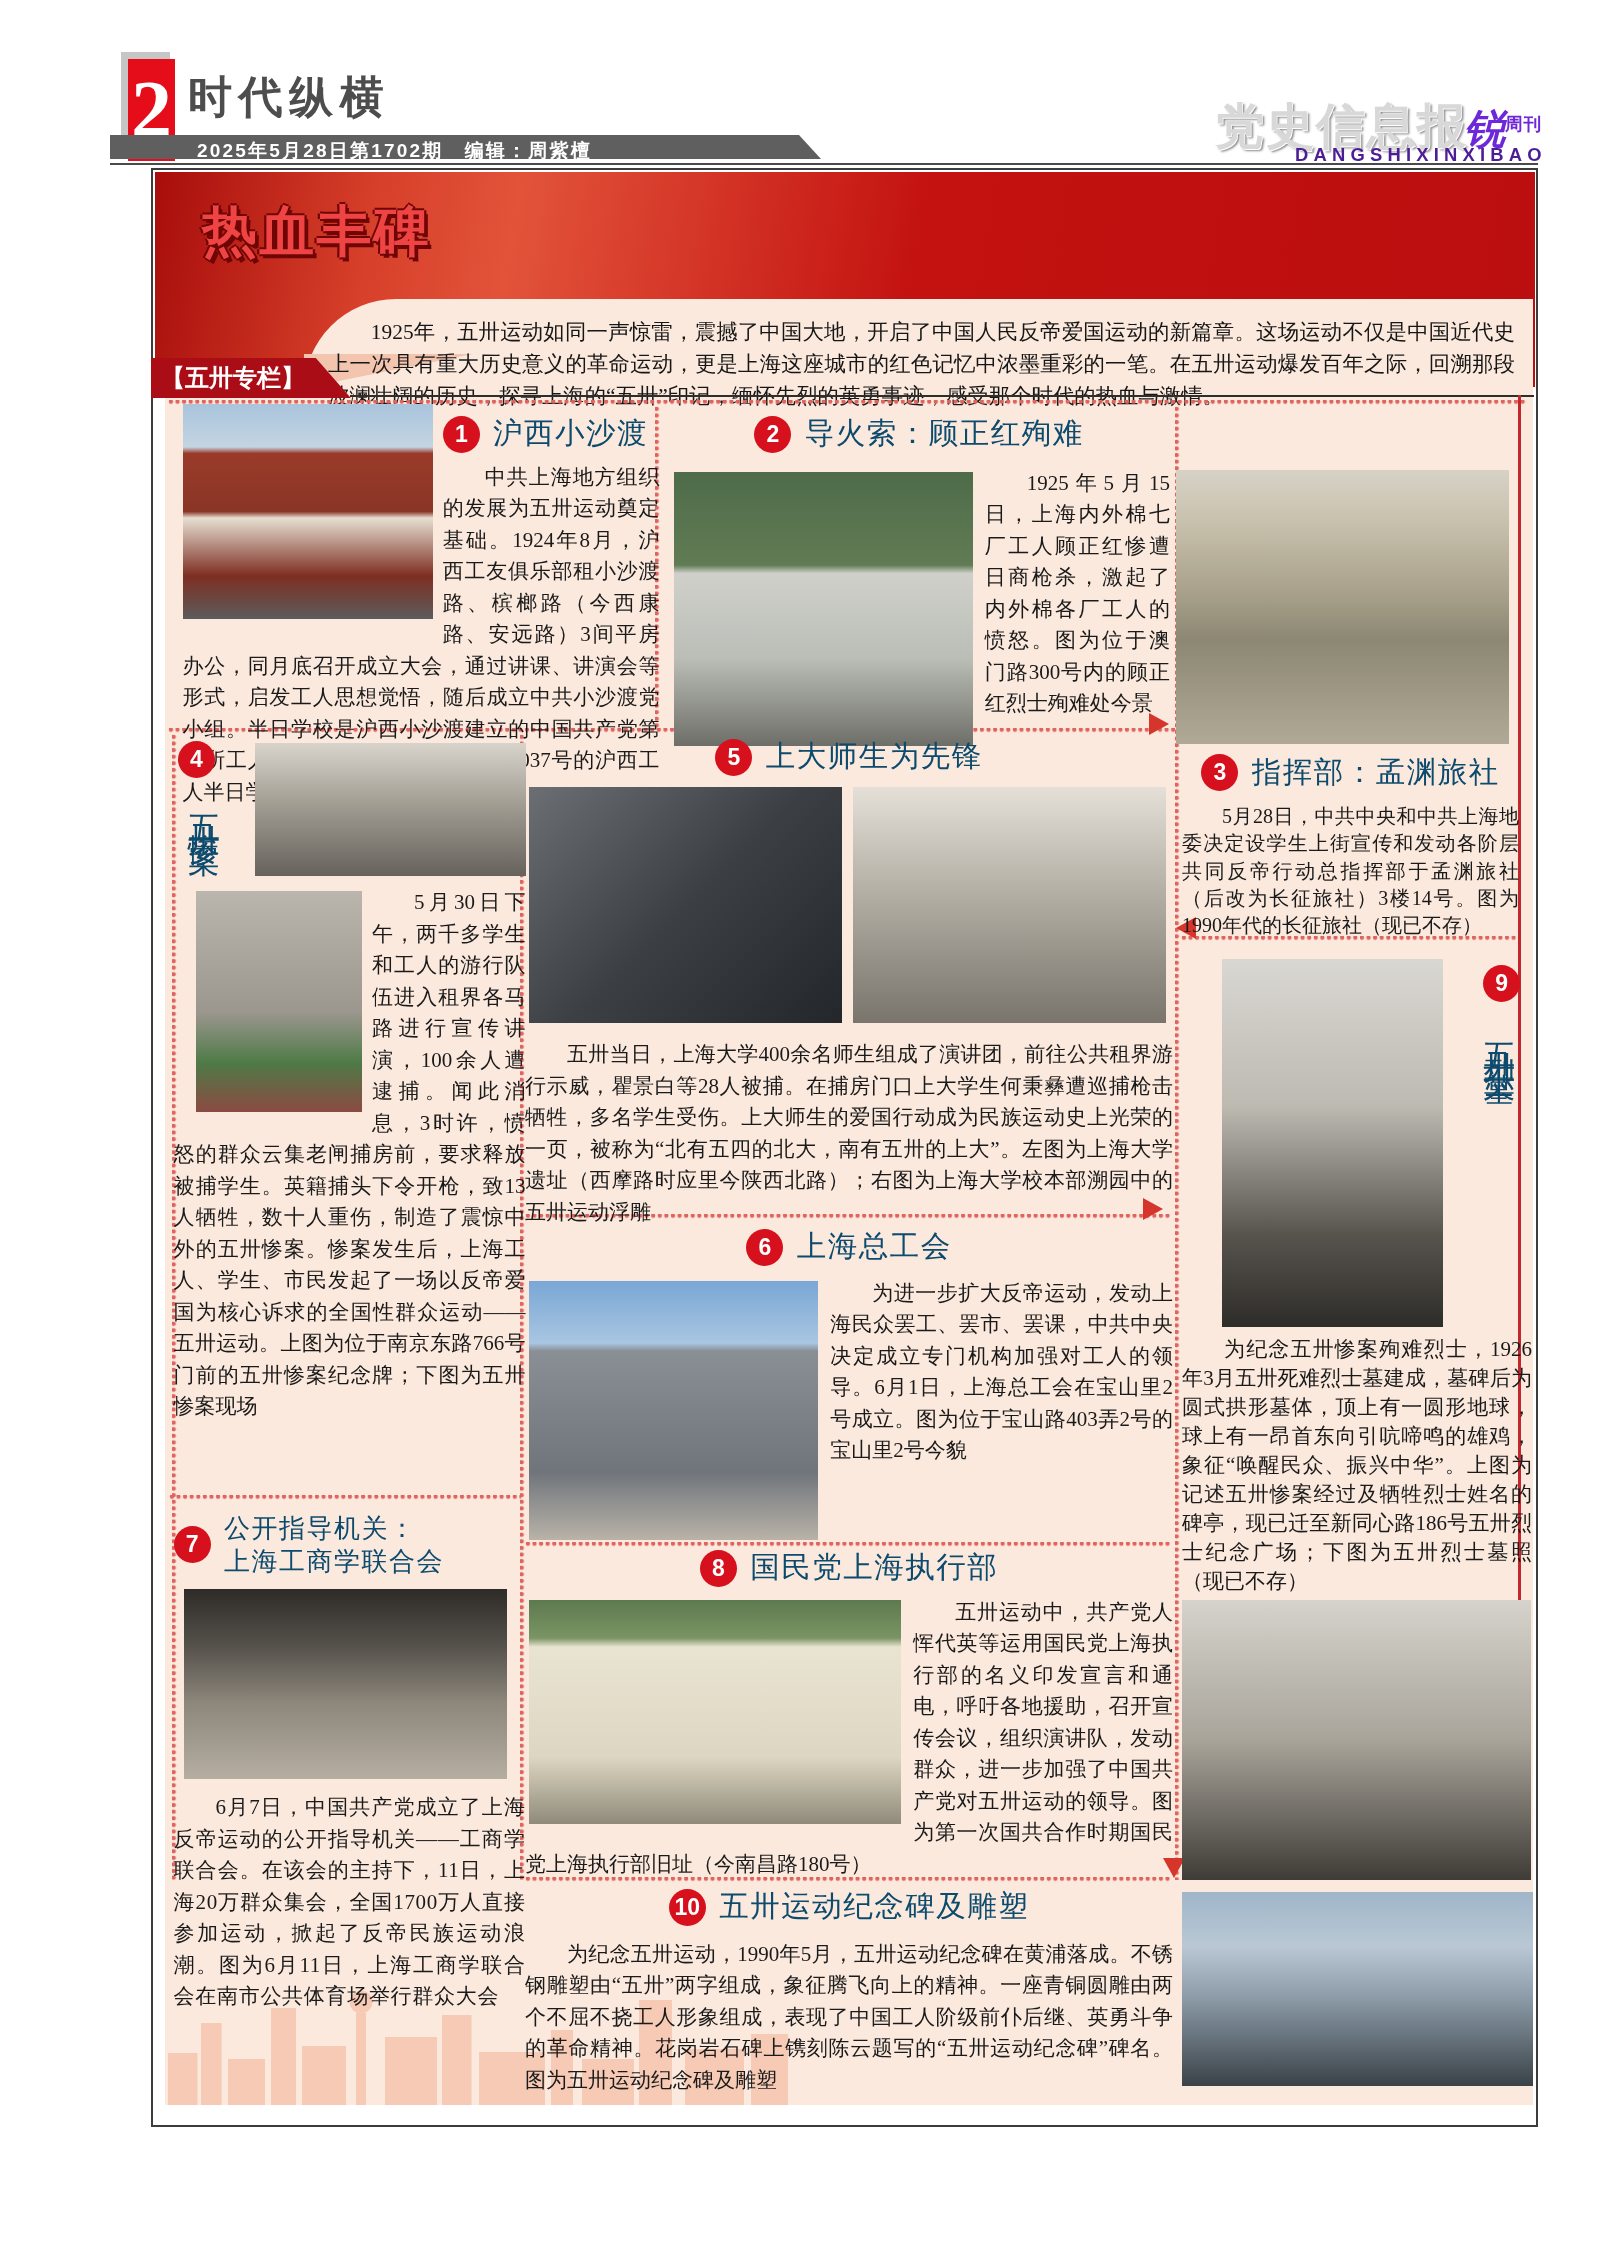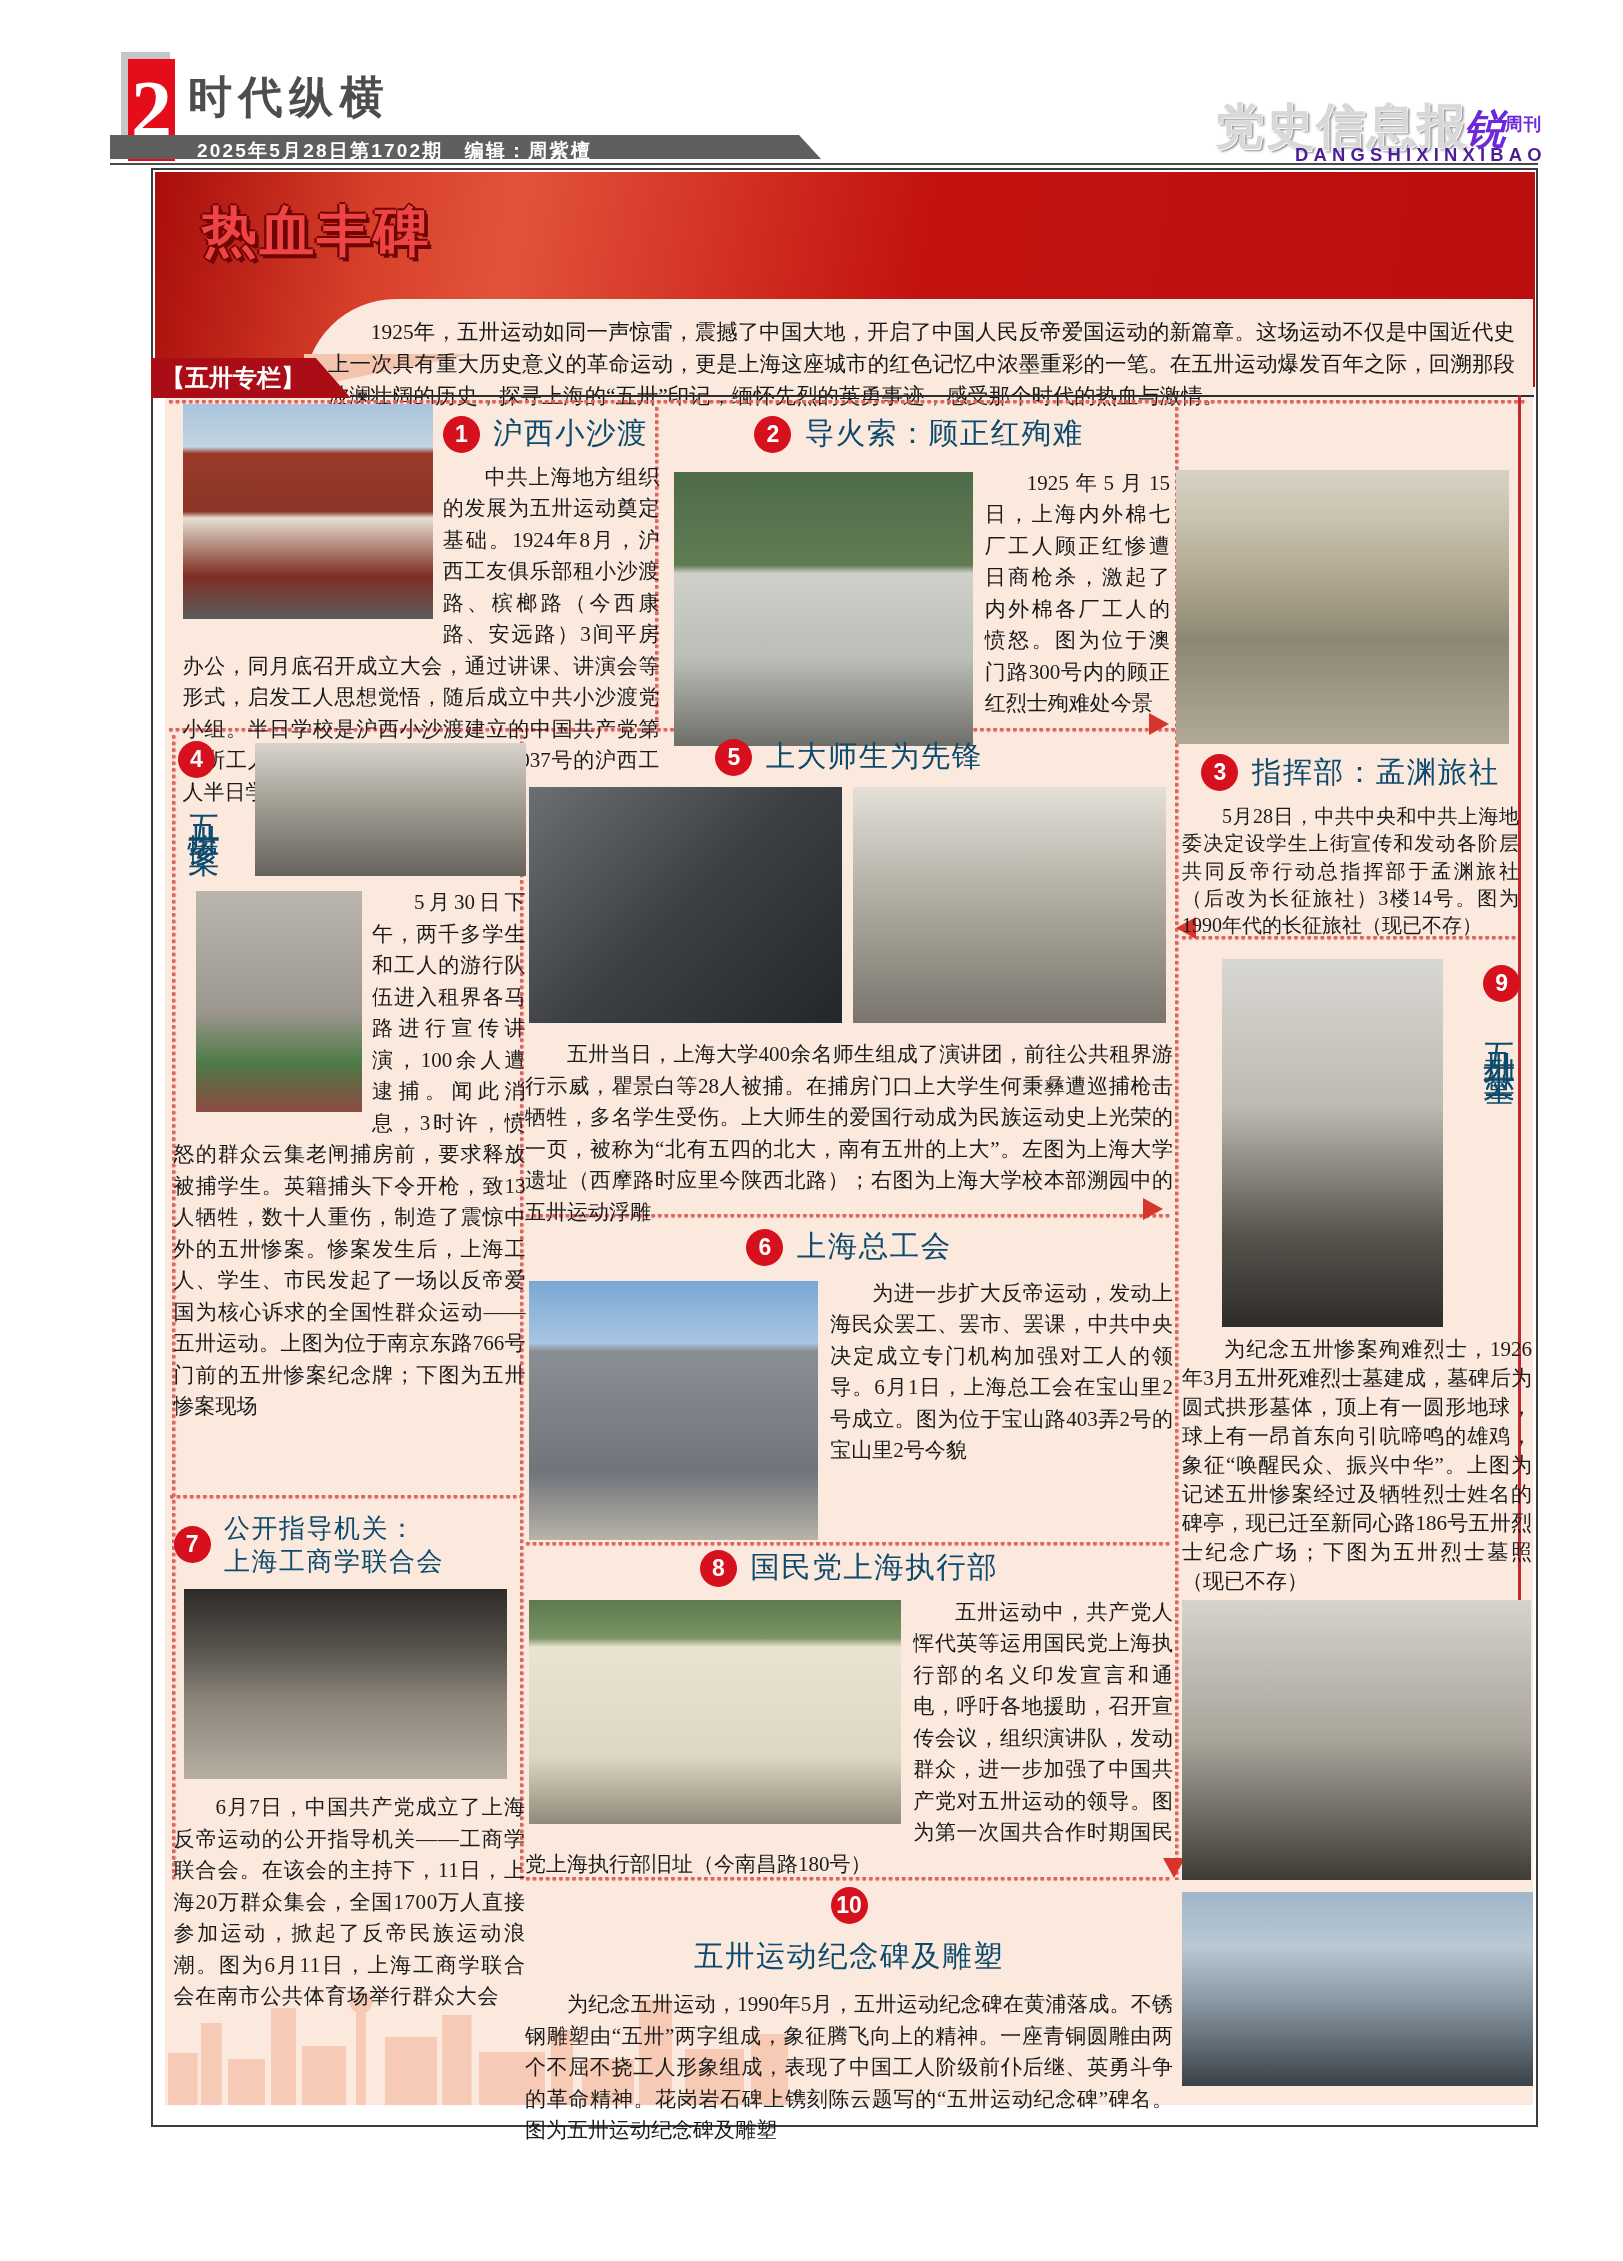--- a/index.html
+++ b/index.html
@@ -126,21 +126,21 @@
   .s8{left:372px;top:1378px;width:648px;}
   .s8 .trow{margin:0 0 8.8px 0;}
   .s8 .ph{width:372px;height:224px;margin:2.9px 11.8px 2.9px 4.4px;}
   .s9{left:1029px;top:779px;width:350px;height:1104px;}
   .s9-tomb{position:absolute;left:40px;top:10.3px;width:221px;height:368px;}
   .s9-badge{position:absolute;right:11.8px;top:16px;}
   .s9-vt{position:absolute;right:10.3px;top:69px;writing-mode:vertical-rl;font-size:32px;letter-spacing:7.4px;}
   .s9-body{position:absolute;left:0;top:386px;width:350px;font-size:21px;line-height:1.38;}
   .s9-rooster{position:absolute;left:0;top:651px;width:349px;height:280px;}
   .s10t{left:372px;top:1717px;width:648px;}
-  .s10t .trow{margin:0 0 11.8px 0;flex-direction:column;}
+  .s10t .trow{margin:0 0 11.8px 0;}
   .s10-photo{position:absolute;left:1029px;top:1722px;width:351px;height:194px;z-index:5;}
   
   .skyline{position:absolute;left:14.7px;top:1760px;width:677px;height:175px;z-index:3;
     background-repeat:no-repeat;
     background-image:
       radial-gradient(circle at 193px 72px,#f6cab4 0 11px,rgba(0,0,0,0) 11.8px),
       linear-gradient(#f6cab4,#f6cab4),linear-gradient(#f6cab4,#f6cab4),
       linear-gradient(#f6cab4,#f6cab4),linear-gradient(#f6cab4,#f6cab4),
       linear-gradient(#f6cab4,#f6cab4),linear-gradient(#f6cab4,#f6cab4),
       linear-gradient(#f6cab4,#f6cab4),linear-gradient(#f6cab4,#f6cab4),

